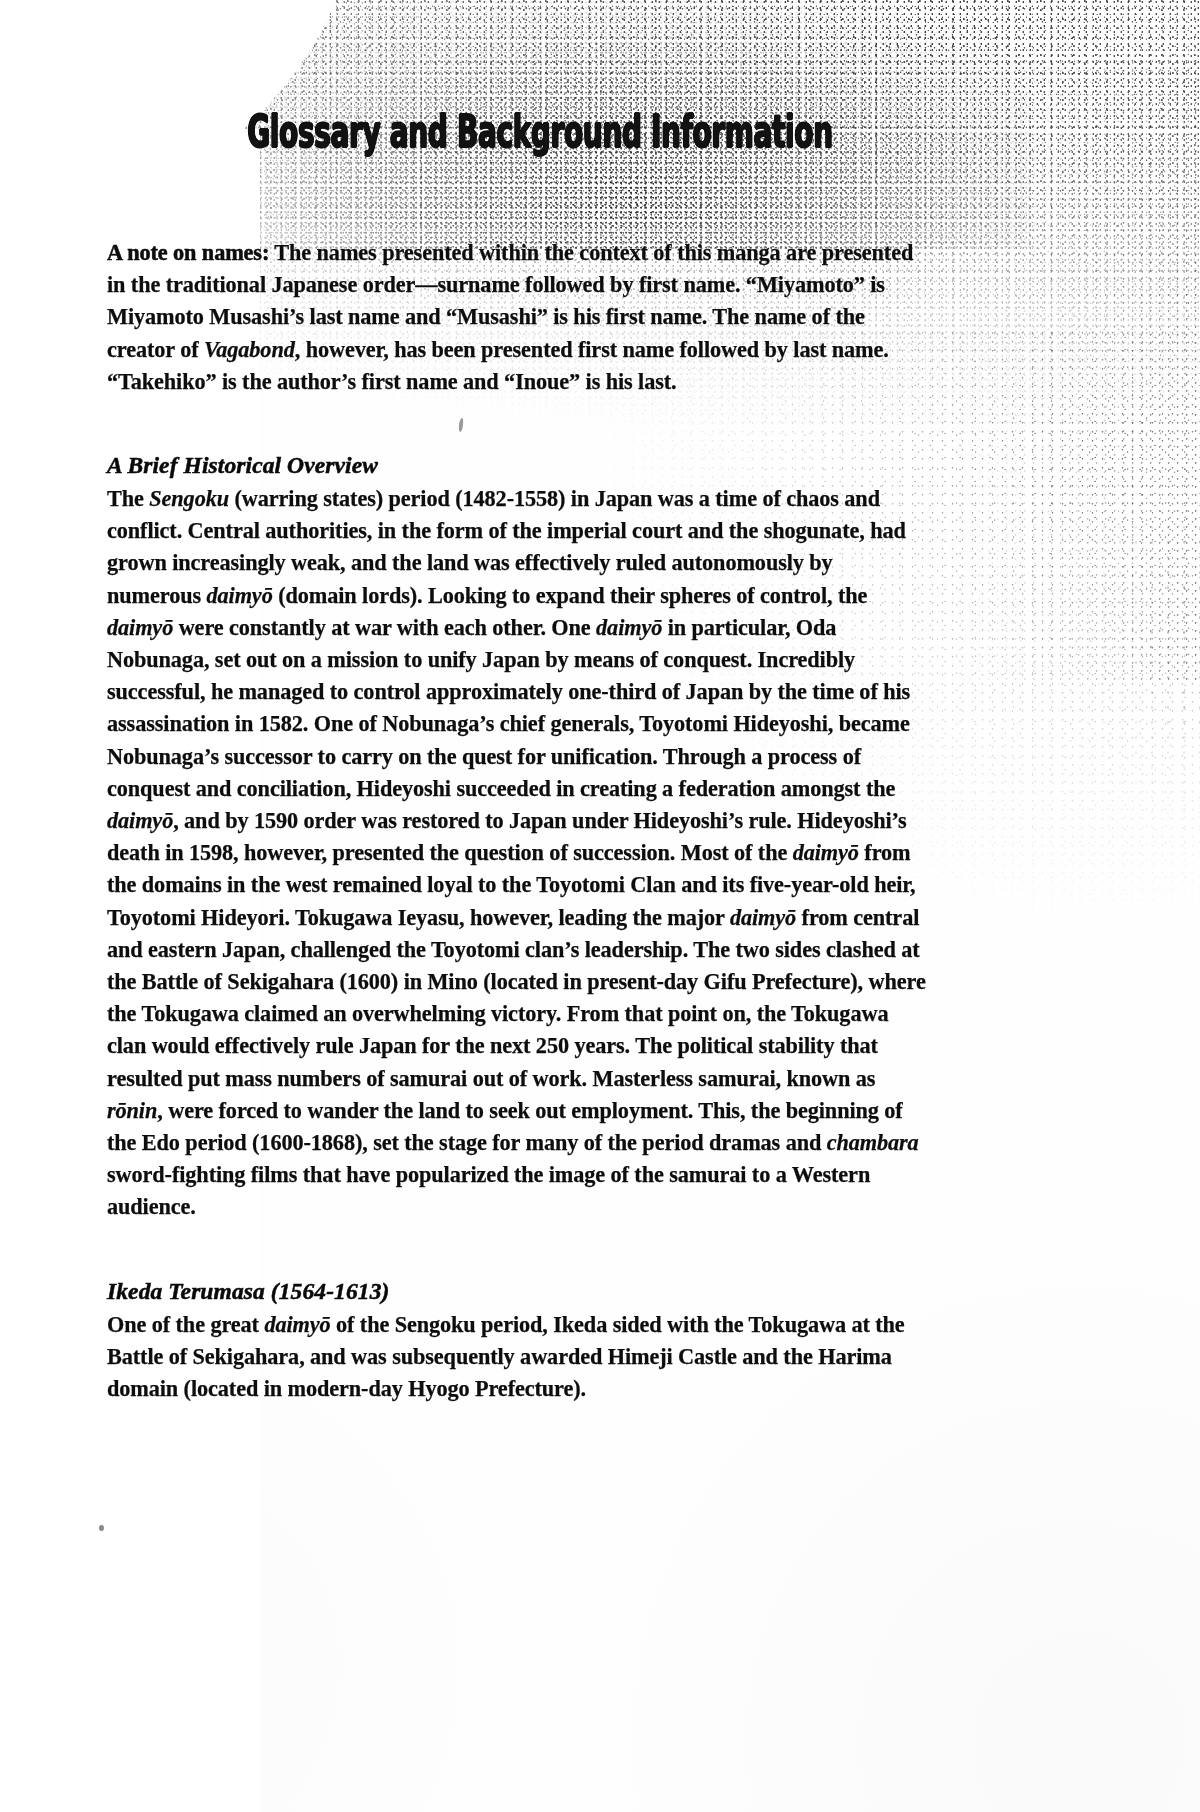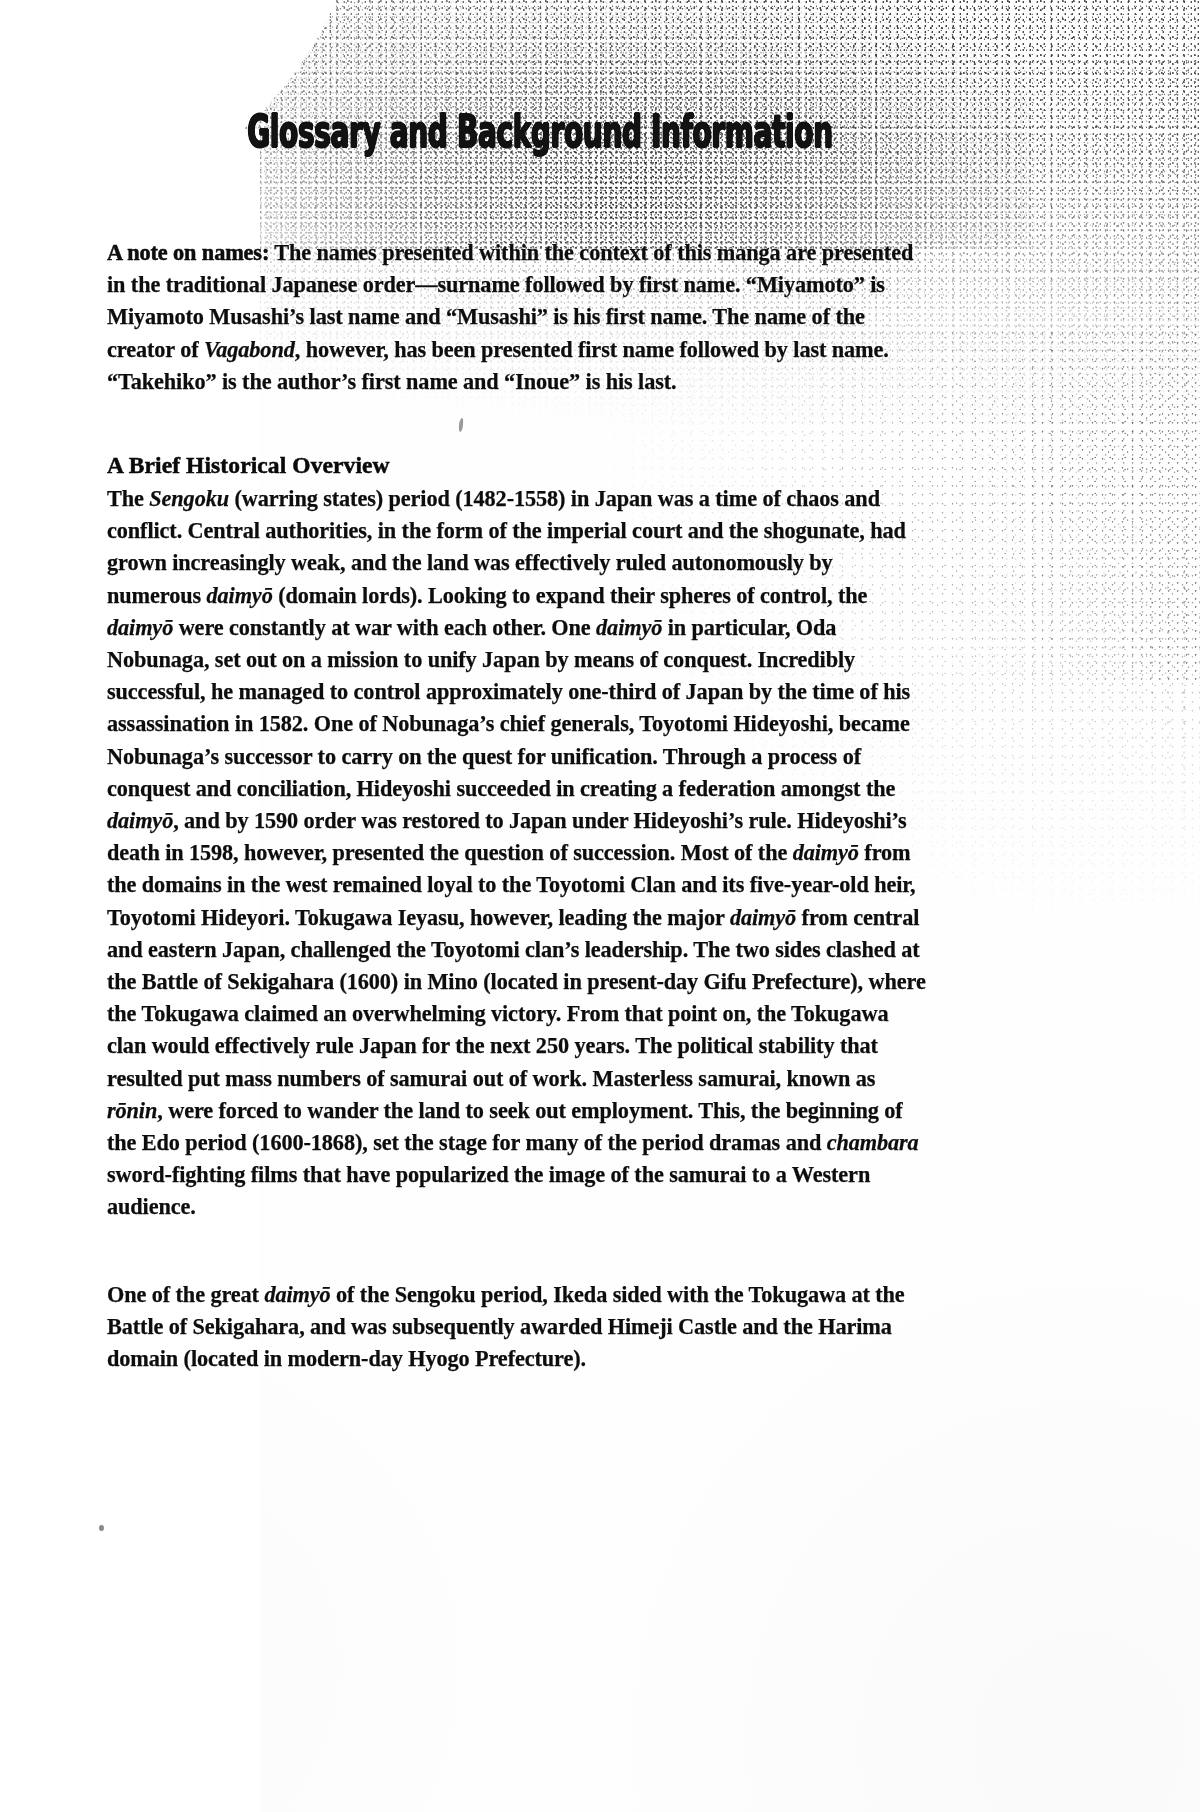--- a/index.html
+++ b/index.html
@@ -151,20 +151,21 @@
     transform: scaleX(0.985);
     transform-origin: 0 0;
   }
   .sect-head {
     font-size: 23.5px;
     line-height: 30px;
     font-weight: 700;
     color: #0a0a0a;
     margin: 0;
     letter-spacing: 0.1px;
+    font-style: italic;
     -webkit-text-stroke: 0.5px #0a0a0a;
   }
   .gap-lg { height: 52px; }
   .gap-sm { height: 3px; }
   em { font-style: italic; font-weight: 700; }
   b  { font-weight: 800; -webkit-text-stroke: 0.55px #0a0a0a; }
 
   
   .speck {
     position: absolute;
@@ -218,20 +219,21 @@
     <p class="para"><b>A note on names:</b> The names presented within the context of this manga are presented in the traditional Japanese order—surname followed by first name. “Miyamoto” is Miyamoto Musashi’s last name and “Musashi” is his first name. The name of the creator of <em>Vagabond</em>, however, has been presented first name followed by last name. “Takehiko” is the author’s first name and “Inoue” is his last.</p>
 
     <div class="gap-lg"></div>
 
     <p class="sect-head">A Brief Historical Overview</p>
     <div class="gap-sm"></div>
     <p class="para">The <em>Sengoku</em> (warring states) period (1482-1558) in Japan was a time of chaos and conflict. Central authorities, in the form of the imperial court and the shogunate, had grown increasingly weak, and the land was effectively ruled autonomously by numerous <em>daimyō</em> (domain lords). Looking to expand their spheres of control, the <em>daimyō</em> were constantly at war with each other. One <em>daimyō</em> in particular, Oda Nobunaga, set out on a mission to unify Japan by means of conquest. Incredibly successful, he managed to control approximately one-third of Japan by the time of his assassination in 1582. One of Nobunaga’s chief generals, Toyotomi Hideyoshi, became Nobunaga’s successor to carry on the quest for unification. Through a process of conquest and conciliation, Hideyoshi succeeded in creating a federation amongst the <em>daimyō</em>, and by 1590 order was restored to Japan under Hideyoshi’s rule. Hideyoshi’s death in 1598, however, presented the question of succession. Most of the <em>daimyō</em> from the domains in the west remained loyal to the Toyotomi Clan and its five-year-old heir, Toyotomi Hideyori. Tokugawa Ieyasu, however, leading the major <em>daimyō</em> from central and eastern Japan, challenged the Toyotomi clan’s leadership. The two sides clashed at the Battle of Sekigahara (1600) in Mino (located in present-day Gifu Prefecture), where the Tokugawa claimed an overwhelming victory. From that point on, the Tokugawa clan would effectively rule Japan for the next 250 years. The political stability that resulted put mass numbers of samurai out of work. Masterless samurai, known as <em>rōnin</em>, were forced to wander the land to seek out employment. This, the beginning of the Edo period (1600-1868), set the stage for many of the period dramas and <em>chambara</em> sword-fighting films that have popularized the image of the samurai to a Western audience.</p>
 
     <div class="gap-lg"></div>
 
+    <p class="sect-head">Ikeda Terumasa (1564-1613)</p>
     <div class="gap-sm"></div>
     <p class="para">One of the great <em>daimyō</em> of the Sengoku period, Ikeda sided with the Tokugawa at the Battle of Sekigahara, and was subsequently awarded Himeji Castle and the Harima domain (located in modern-day Hyogo Prefecture).</p>
 
   </div>
 
   <div id="speck-quote" class="speck"></div>
   <div id="speck-harima" class="speck"></div>
 
 </div>
 

